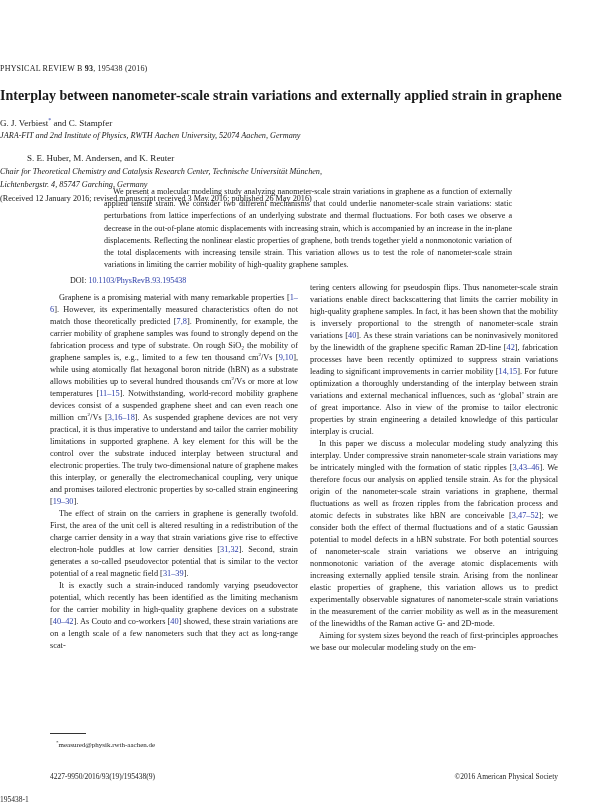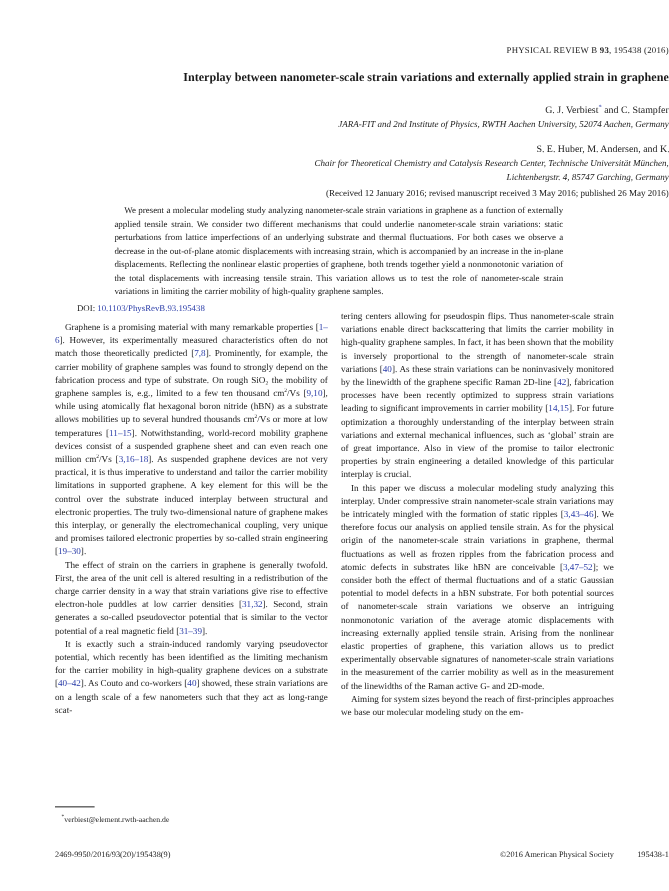--- a/index.html
+++ b/index.html
@@ -1,23 +1,23 @@
 <!DOCTYPE html>
 <html><head>
 <meta charset="utf-8">
 <style>
   html, body { margin:0; padding:0; background:#ffffff; }
   body {
     width:608px; height:810px; position:relative; overflow:hidden;
     font-family:"Liberation Serif", "DejaVu Serif", serif; color:#1a1a1a;
   }
   .abs { position:absolute; }
-  .center { text-align:right; left:0; width:608px; }
+  .center { text-align:left; left:0; width:608px;margin-top:23px; }
   .journal { top:41px; font-size:8px; letter-spacing:0.2px; }
-  .title { top:65px; font-size:11px; font-weight:bold; }
+  .title { top:65px; font-size:14px; font-weight:bold; }
   .authors { top:95px; font-size:9px; }
   .affil { font-size:8.2px; font-style:italic; }
   .affil1 { top:108px; }
   .authors2 { top:130px; font-size:9px;padding-left:27px; }
   .affil2 { top:144px; }
   .affil3 { top:157px; }
   .received { top:171px; font-size:8.2px; }
   .abstract {
     top:186px; left:104px; width:408px; font-size:8.1px; line-height:12.2px;
     text-align:justify; text-indent:9px;
@@ -69,18 +69,18 @@
 </div>
 
 <div class="abs col col2" style="top:282px;">
   <p style="text-indent:0;"><span>tering centers allowing for pseudospin flips. Thus nanometer-scale strain variations enable direct backscattering that limits the carrier mobility in high-quality graphene samples. In fact, it has been shown that the mobility is inversely proportional to the strength of nanometer-scale strain variations [</span><a class="link">40</a><span>]. As these strain variations can be noninvasively monitored by the linewidth of the graphene specific Raman 2D-line [</span><a class="link">42</a><span>], fabrication processes have been recently optimized to suppress strain variations leading to significant improvements in carrier mobility [</span><a class="link">14,15</a><span>]. For future optimization a thoroughly understanding of the interplay between strain variations and external mechanical influences, such as ‘global’ strain are of great importance. Also in view of the promise to tailor electronic properties by strain engineering a detailed knowledge of this particular interplay is crucial.</span></p>
   <p><span>In this paper we discuss a molecular modeling study analyzing this interplay. Under compressive strain nanometer-scale strain variations may be intricately mingled with the formation of static ripples [</span><a class="link">3,43–46</a><span>]. We therefore focus our analysis on applied tensile strain. As for the physical origin of the nanometer-scale strain variations in graphene, thermal fluctuations as well as frozen ripples from the fabrication process and atomic defects in substrates like hBN are conceivable [</span><a class="link">3,47–52</a><span>]; we consider both the effect of thermal fluctuations and of a static Gaussian potential to model defects in a hBN substrate. For both potential sources of nanometer-scale strain variations we observe an intriguing nonmonotonic variation of the average atomic displacements with increasing externally applied tensile strain. Arising from the nonlinear elastic properties of graphene, this variation allows us to predict experimentally observable signatures of nanometer-scale strain variations in the measurement of the carrier mobility as well as in the measurement of the linewidths of the Raman active G- and 2D-mode.</span></p>
   <p><span>Aiming for system sizes beyond the reach of first-principles approaches we base our molecular modeling study on the em-</span></p>
 </div>
 
 <div class="abs fnrule"></div>
 <div class="abs fn">
-  <span class="sup">*</span><span>verbiest@element.rwth-aachen.de</span>
+  <span class="sup">*</span><span>measured@physik.rwth-aachen.de</span>
 </div>
 
-<div class="abs footer" style="left:50px;">2469-9950/2016/93(20)/195438(9)</div>
+<div class="abs footer" style="left:50px;">4227-9950/2016/93(19)/195438(9)</div>
 <div class="abs footer center">195438-1</div>
 <div class="abs footer" style="right:50px;">©2016 American Physical Society</div>
 
 </body></html>

